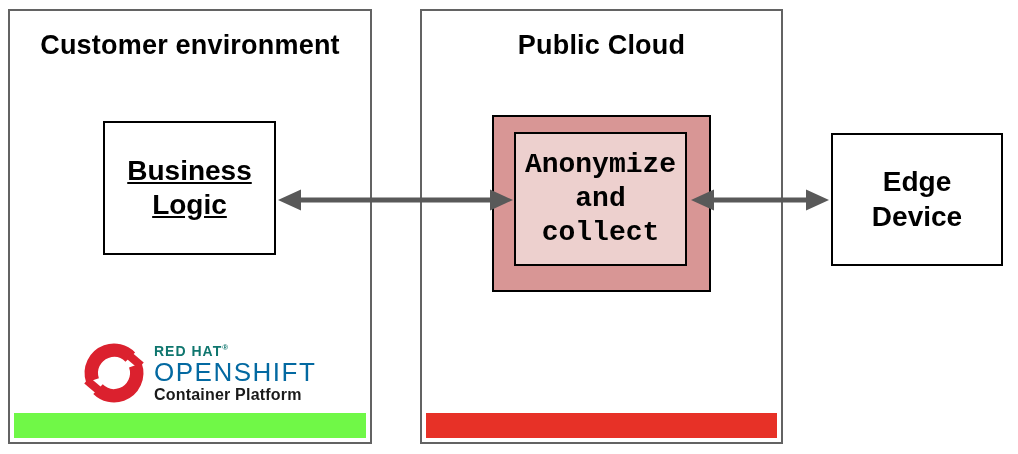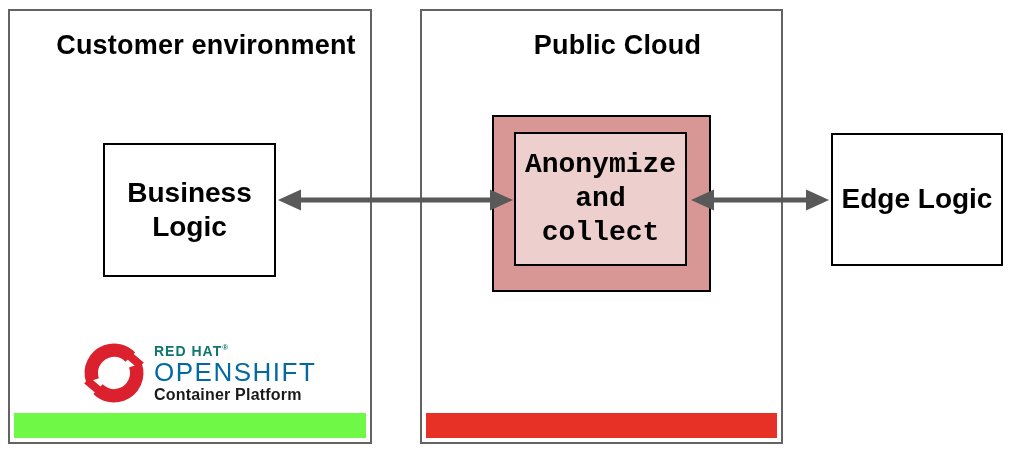--- a/index.html
+++ b/index.html
@@ -29,40 +29,39 @@
   .container-title {
     position: absolute;
     top: 19px;
     left: 0;
     width: 100%;
     margin: 0;
     text-align: center;
     font-size: 27px;
     font-weight: 700;
     letter-spacing: 0.2px;
-    padding-left: 16px;
   }
   
   .node {
     position: absolute;
     background: #ffffff;
     border: 2.5px solid var(--node-border, #000000);
     display: flex;
     align-items: center;
     justify-content: center;
     text-align: center;
   }
   .node-label {
     font-size: 28px;
     font-weight: 700;
     line-height: 1.22;
     display: inline-block;
     max-width: 160px;
   }
-  .node.business { left: 93px; top: 132px; width: 169px; height: 130px; }
+  .node.business { left: 93px; top: 110px; width: 169px; height: 130px; text-decoration: underline; }
   .node.edge     { left: 831px; top: 133px; width: 168px; height: 129px; }
   
   .node-outer {
     position: absolute;
     left: 70px;
     top: 104px;
     width: 215px;
     height: 173px;
     background: var(--pink-outer, #D89695);
     border: 2.5px solid var(--node-border, #000000);
@@ -168,21 +167,21 @@
     <div class="node-outer">
       <div class="node-inner">
         <span class="node-label">Anonymize and collect</span>
       </div>
     </div>
 
     <div class="bar red"></div>
   </section>
 
   <div class="node edge">
-    <span class="node-label">Edge Logic</span>
+    <span class="node-label">Edge Device</span>
   </div>
 
   <svg class="arrows" viewBox="0 0 1018 454" aria-hidden="true">
     <g>
       <line class="arrow-line" x1="297" y1="200" x2="494" y2="200"></line>
       <polygon class="arrow-head" points="278,200 301,189.5 301,210.5"></polygon>
       <polygon class="arrow-head" points="513,200 490,189.5 490,210.5"></polygon>
     </g>
     <g>
       <line class="arrow-line" x1="710" y1="200" x2="810" y2="200"></line>

